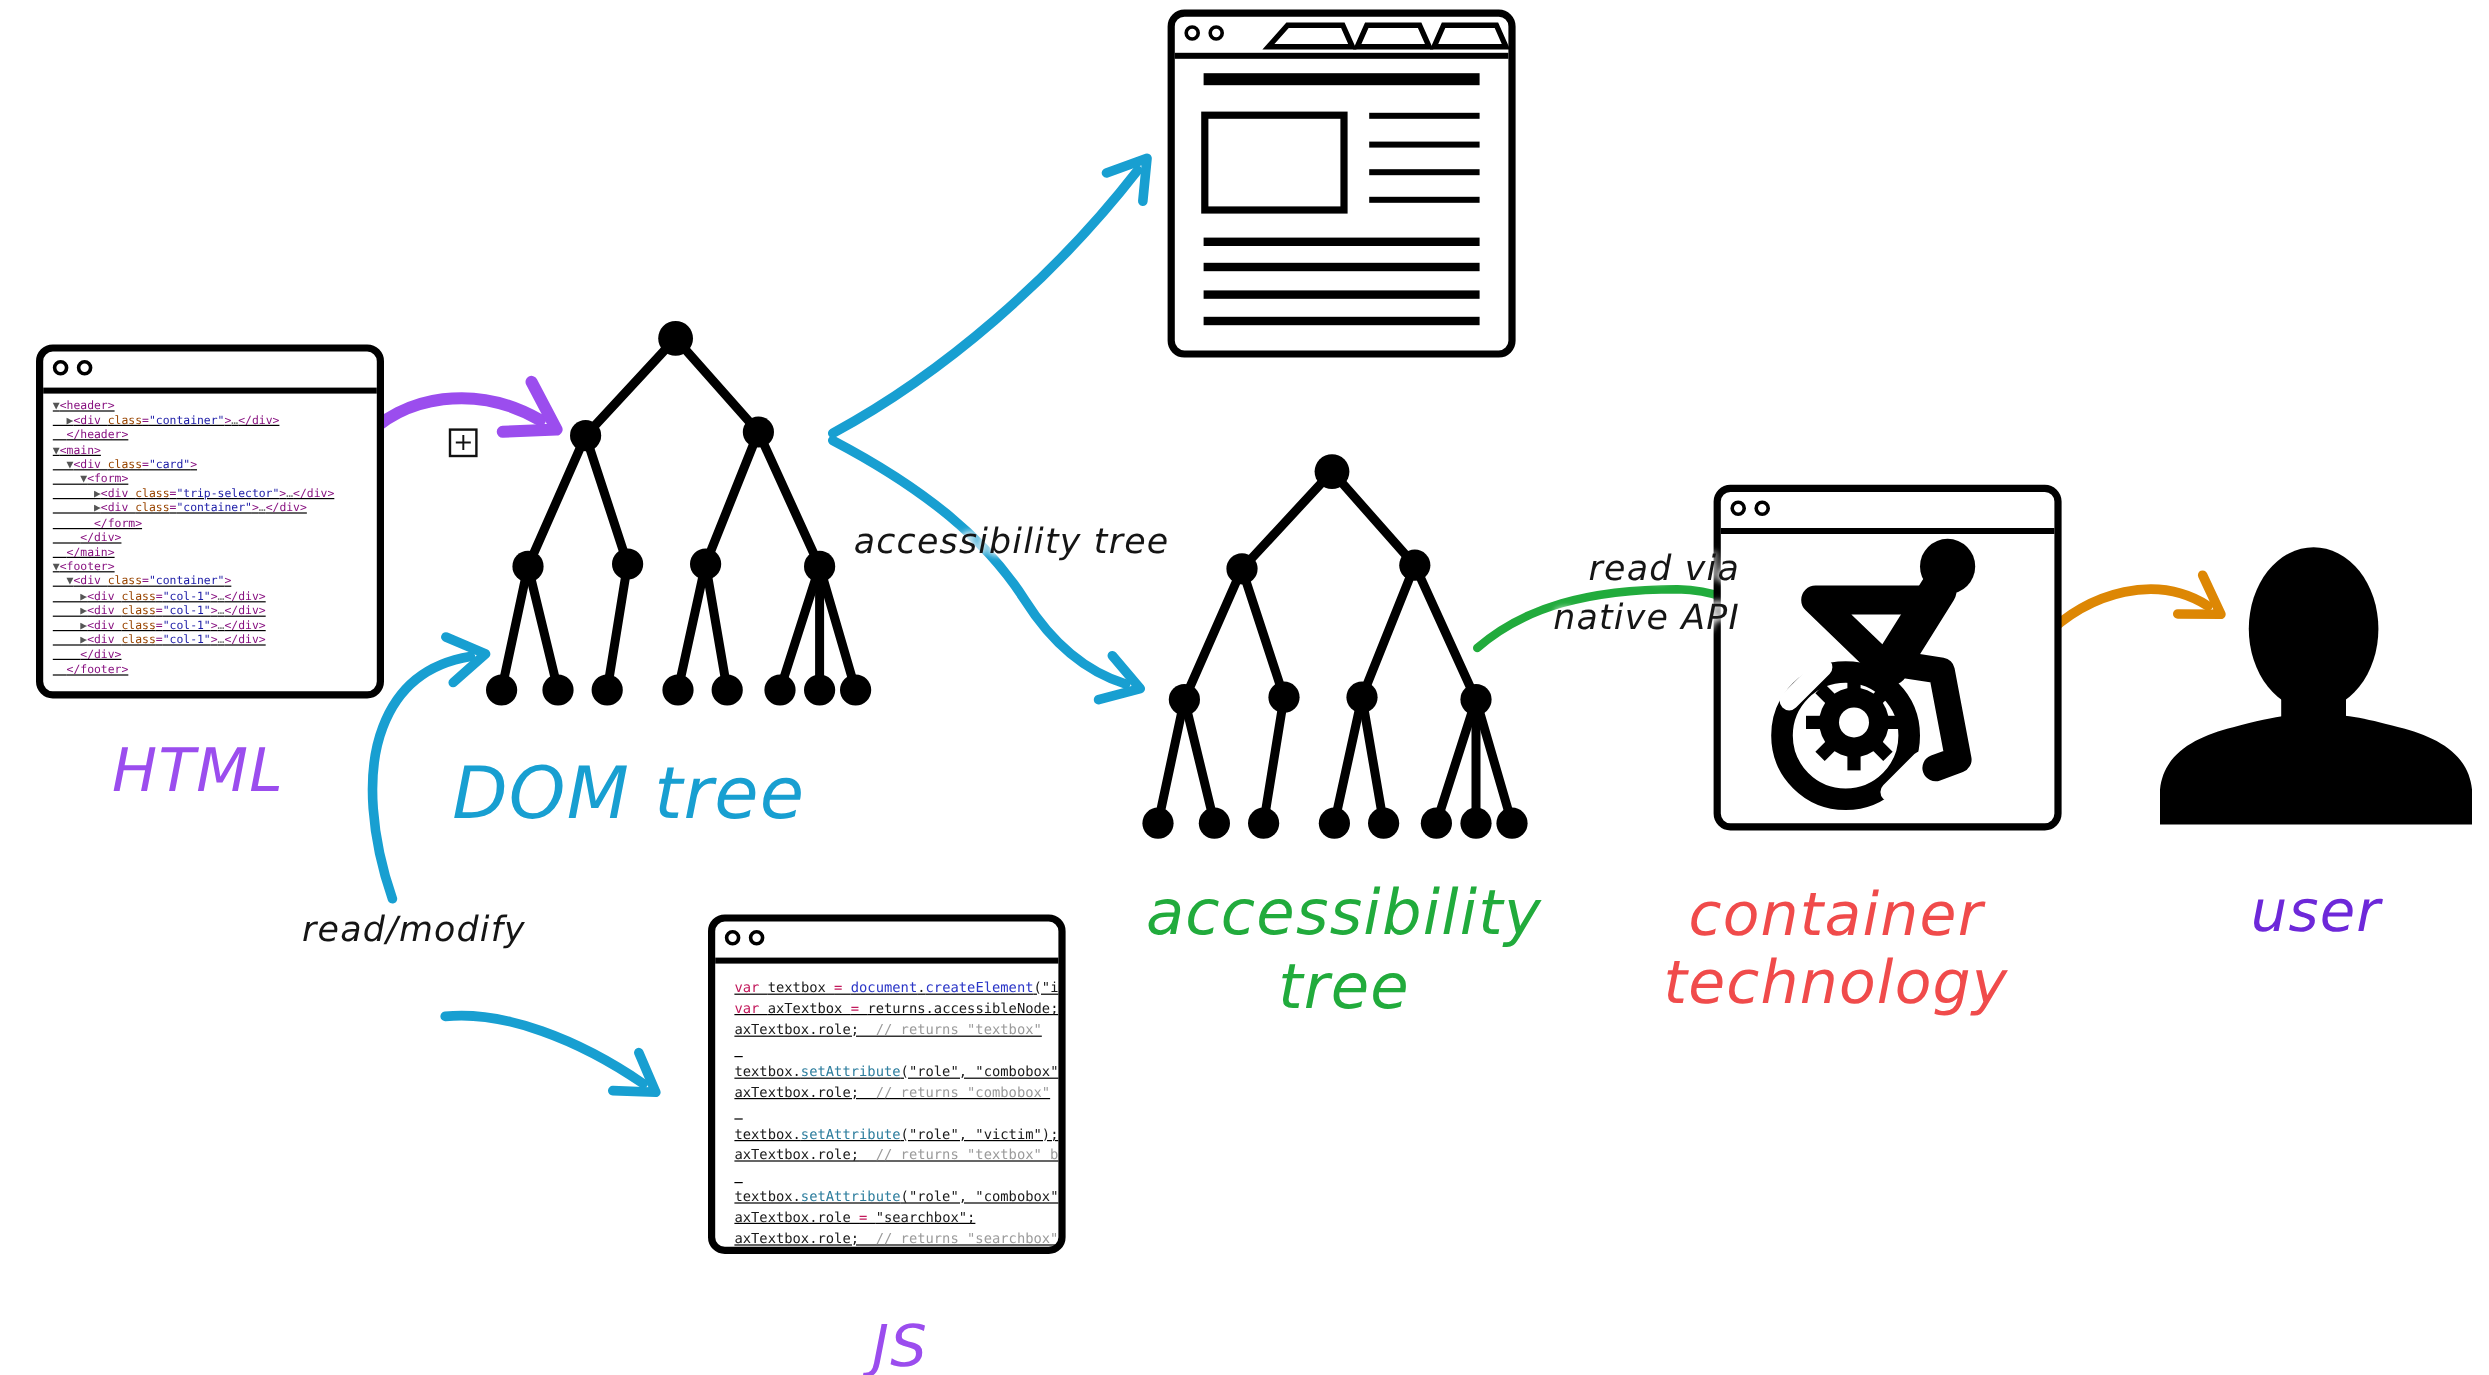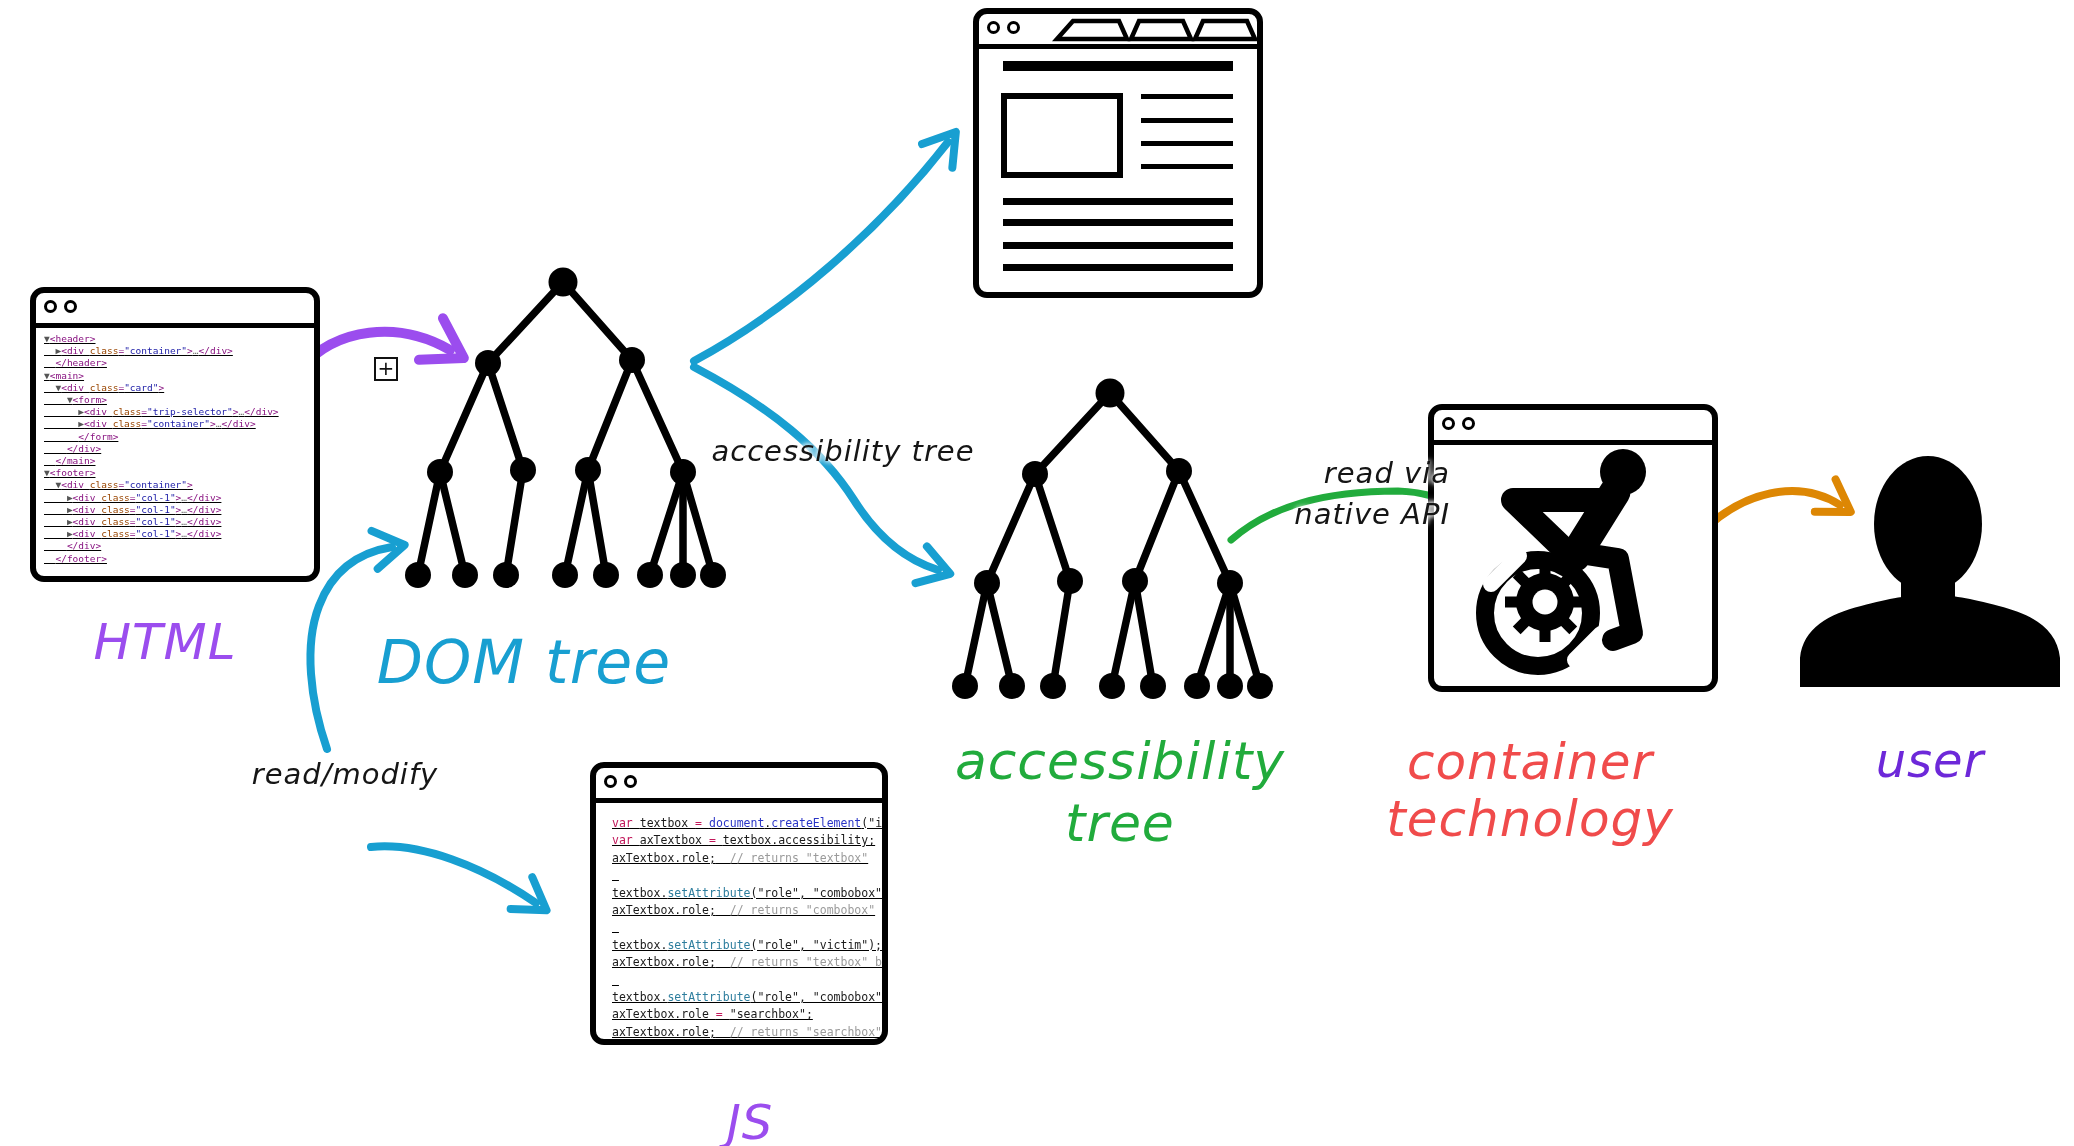--- a/index.html
+++ b/index.html
@@ -204,21 +204,21 @@
     <div class="bw-shape" style="left:24px;top:250px;width:230px;height:7px;"></div>
   </div>
 
   <div class="window" style="left:590px;top:762px;width:298px;height:283px;">
     <div class="titlebar">
       <span class="dot d1"></span>
       <span class="dot d2"></span>
     </div>
     <div id="js-code" class="code">
         <div class="code-line"><span class="tok-kw">var </span><span class="tok-id">textbox </span><span class="tok-op">= </span><span class="tok-obj">document</span><span class="tok-id">.</span><span class="tok-obj">createElement</span><span class="tok-id">("input</span></div>
-        <div class="code-line"><span class="tok-kw">var </span><span class="tok-id">axTextbox </span><span class="tok-op">= </span><span class="tok-id">textbox.accessibility;</span></div>
+        <div class="code-line"><span class="tok-kw">var </span><span class="tok-id">axTextbox </span><span class="tok-op">= </span><span class="tok-id">returns.accessibleNode;</span></div>
         <div class="code-line"><span class="tok-id">axTextbox.role;</span><span class="tok-com">  // returns "textbox"</span></div>
         <div class="code-line">&nbsp;</div>
         <div class="code-line"><span class="tok-id">textbox.</span><span class="tok-meth">setAttribute</span><span class="tok-id">("role", "combobox");</span></div>
         <div class="code-line"><span class="tok-id">axTextbox.role;</span><span class="tok-com">  // returns "combobox"</span></div>
         <div class="code-line">&nbsp;</div>
         <div class="code-line"><span class="tok-id">textbox.</span><span class="tok-meth">setAttribute</span><span class="tok-id">("role", "victim");</span></div>
         <div class="code-line"><span class="tok-id">axTextbox.role;</span><span class="tok-com">  // returns "textbox" becau</span></div>
         <div class="code-line">&nbsp;</div>
         <div class="code-line"><span class="tok-id">textbox.</span><span class="tok-meth">setAttribute</span><span class="tok-id">("role", "combobox");</span></div>
         <div class="code-line"><span class="tok-id">axTextbox.role </span><span class="tok-op">= </span><span class="tok-str">"searchbox";</span></div>

